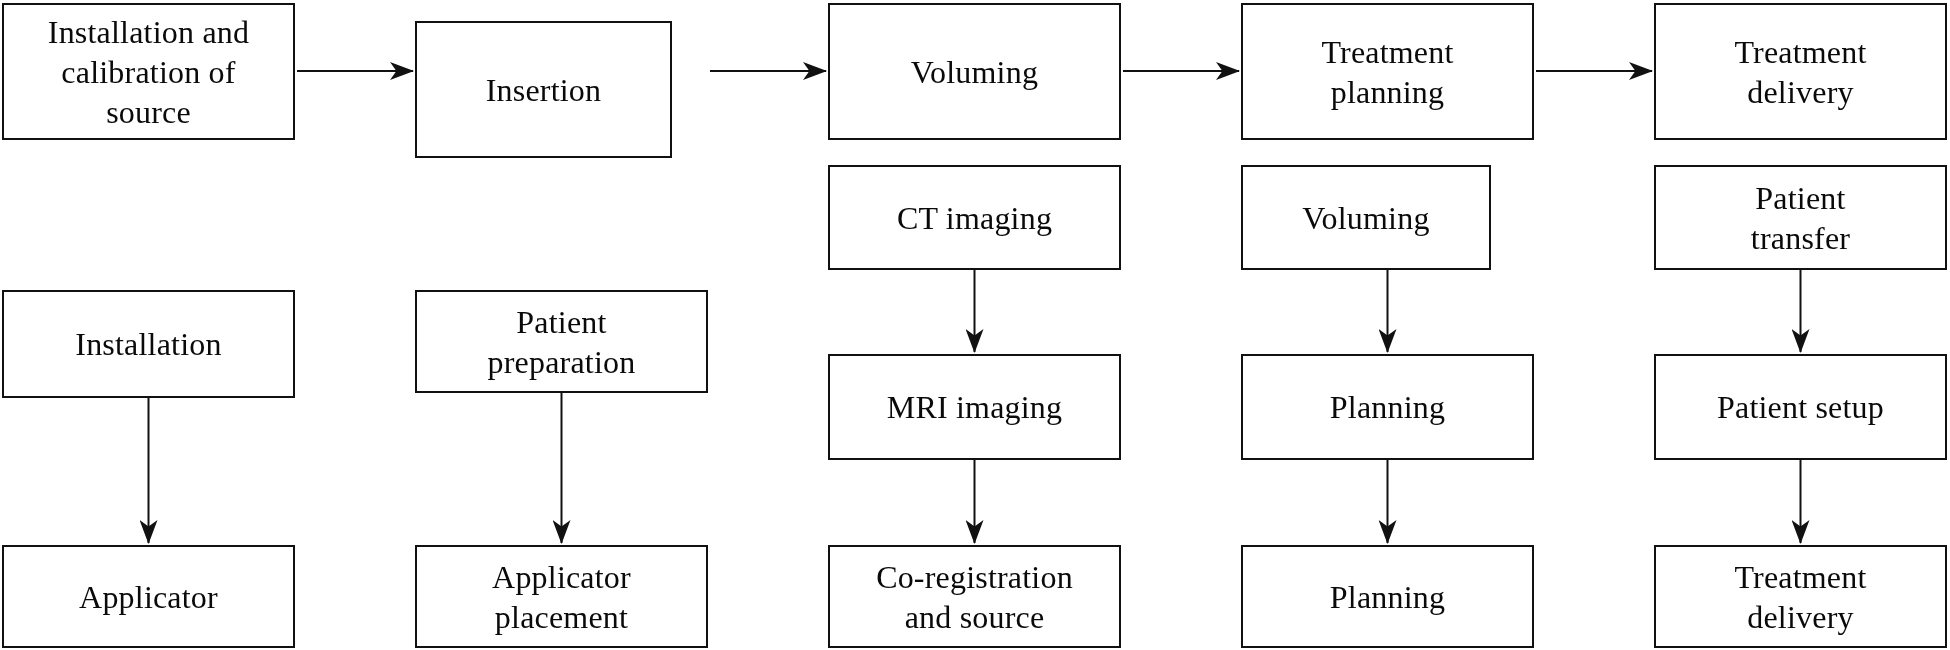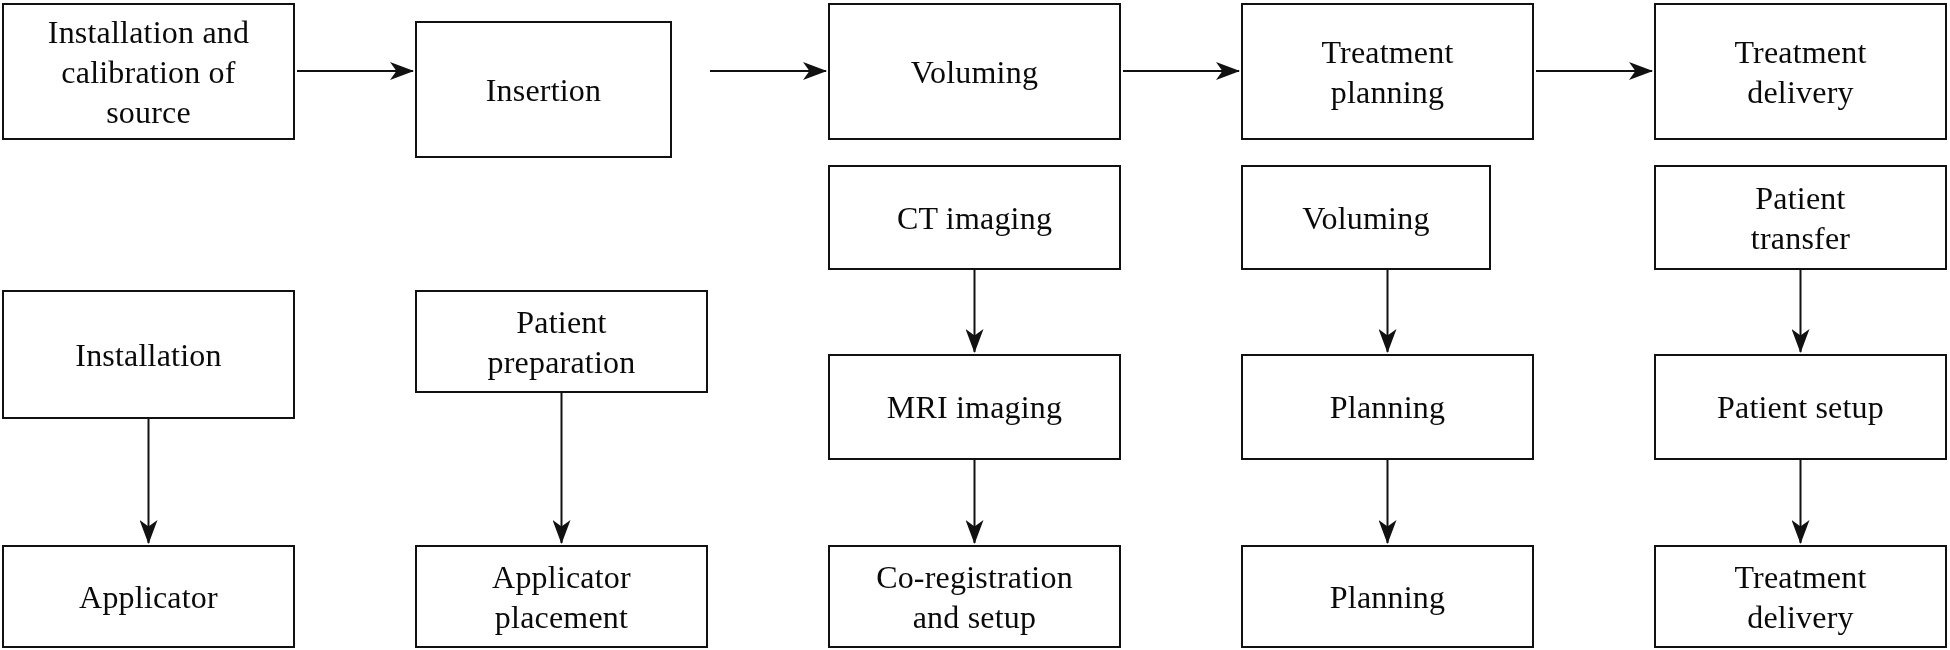--- a/index.html
+++ b/index.html
@@ -86,21 +86,21 @@
   </div>
   <div class="node" style="left:1241px; top:3px; width:293px; height:137px;">
     <span class="node-label">Treatment
 planning</span>
   </div>
   <div class="node" style="left:1654px; top:3px; width:293px; height:137px;">
     <span class="node-label">Treatment
 delivery</span>
   </div>
 
-  <div class="node" style="left:2px; top:290px; width:293px; height:129px;">
+  <div class="node" style="left:2px; top:290px; width:293px; height:108px;">
     <span class="node-label">Installation</span>
   </div>
   <div class="node" style="left:2px; top:545px; width:293px; height:103px;">
     <span class="node-label">Applicator</span>
   </div>
 
   <div class="node" style="left:415px; top:290px; width:293px; height:103px;">
     <span class="node-label">Patient
 preparation</span>
   </div>
@@ -110,21 +110,21 @@
   </div>
 
   <div class="node" style="left:828px; top:354px; width:293px; height:106px;">
     <span class="node-label">MRI imaging</span>
   </div>
   <div class="node" style="left:828px; top:165px; width:293px; height:105px;">
     <span class="node-label">CT imaging</span>
   </div>
   <div class="node" style="left:828px; top:545px; width:293px; height:103px;">
     <span class="node-label">Co-registration
-and setup</span>
+and source</span>
   </div>
 
   <div class="node" style="left:1241px; top:165px; width:250px; height:105px;">
     <span class="node-label">Voluming</span>
   </div>
   <div class="node" style="left:1241px; top:354px; width:293px; height:106px;">
     <span class="node-label">Planning</span>
   </div>
   <div class="node" style="left:1241px; top:545px; width:293px; height:103px;">
     <span class="node-label">Planning</span>

